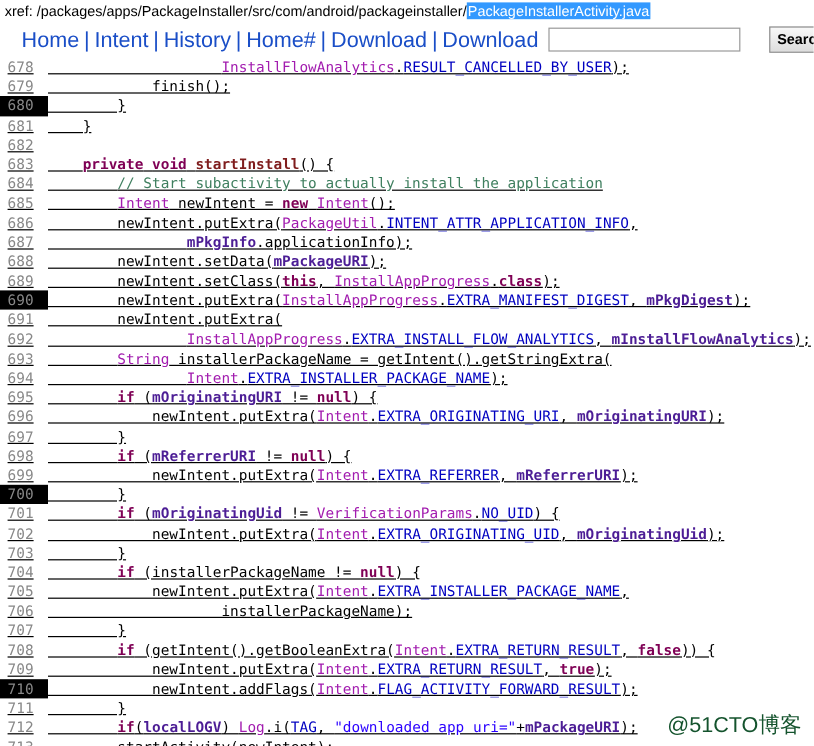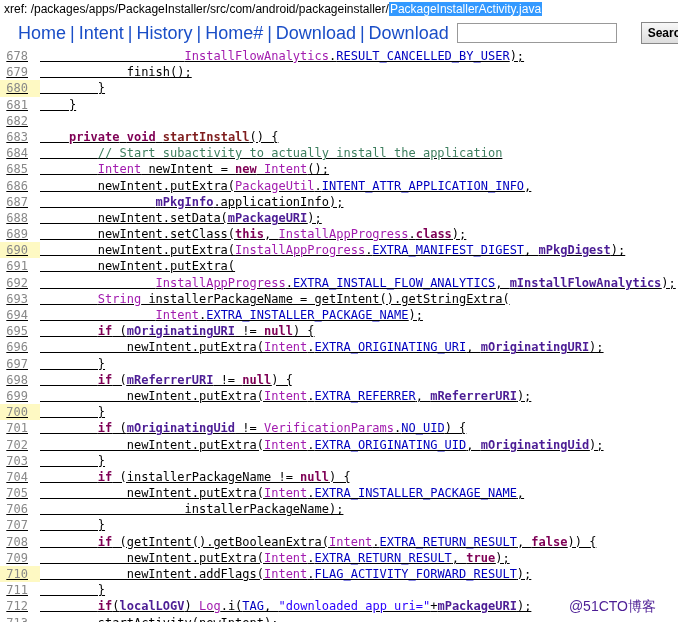--- a/index.html
+++ b/index.html
@@ -7,30 +7,30 @@
     .xref-bar { padding: 2px 4px; font-size: 12px; font-family: sans-serif; }
     .xref-bar .highlight { background: #3399ff; color: #fff; padding: 0 1px; }
     .nav-bar { padding: 4px 18px; display: flex; align-items: center; gap: 4px; font-family: sans-serif; }
     .nav-link { color: #1a4ec7; text-decoration: none; font-size: 18px; cursor: pointer; }
     .nav-sep { color: #1a4ec7; font-size: 18px; }
     .search-input { border: 1px solid #999; height: 20px; width: 160px; margin-left: 4px; padding: 0 4px; }
     .search-btn { background: linear-gradient(#f8f8f8,#ddd); border: 1px solid #888; height: 22px; padding: 0 6px; font-family: sans-serif; font-weight: bold; font-size: 12px; margin-left: 20px; cursor: pointer; }
     .code-area { display: table; white-space: pre; line-height: 1.35; padding-left: 0; }
     .code-line { display: table-row; text-decoration: underline; }
     .lineno { display: table-cell; text-align: right; width: 40px; color: #888; padding-right: 12px; user-select: none; font-family: "Lucida Console", monospace; }
-    .lineno.hl { background: #fef9c3; }
+    .lineno.hl { background: #000000; }
     .src { display: table-cell; font-family: "Lucida Console", Monaco, monospace; }
     .kw { color: #7f0055; font-weight: bold; }
     .fn { color: #7f1d1d; font-weight: bold; }
     .cmt { color: #3f7f5f; }
     .str { color: #2a00ff; }
     .type { color: #a21caf; }
     .field { color: #0000c0; }
     .mfield { color: #4c1d95; font-weight: bold; }
-    .watermark { position: fixed; right: 22px; bottom: 6px; color: #4c1d95; font-family: sans-serif; font-size: 14px; }
+    .watermark { position: fixed; right: 10px; bottom: 6px; color: #14532d; font-family: sans-serif; font-size: 18px; }
   </style>
 </head>
 <body>
 
 <div class="xref-bar">
   <span>xref: </span><span>/packages/apps/PackageInstaller/src/com/android/packageinstaller/</span><span class="highlight">PackageInstallerActivity.java</span>
 </div>
 
 <div class="nav-bar">
   <a class="nav-link">Home</a>

